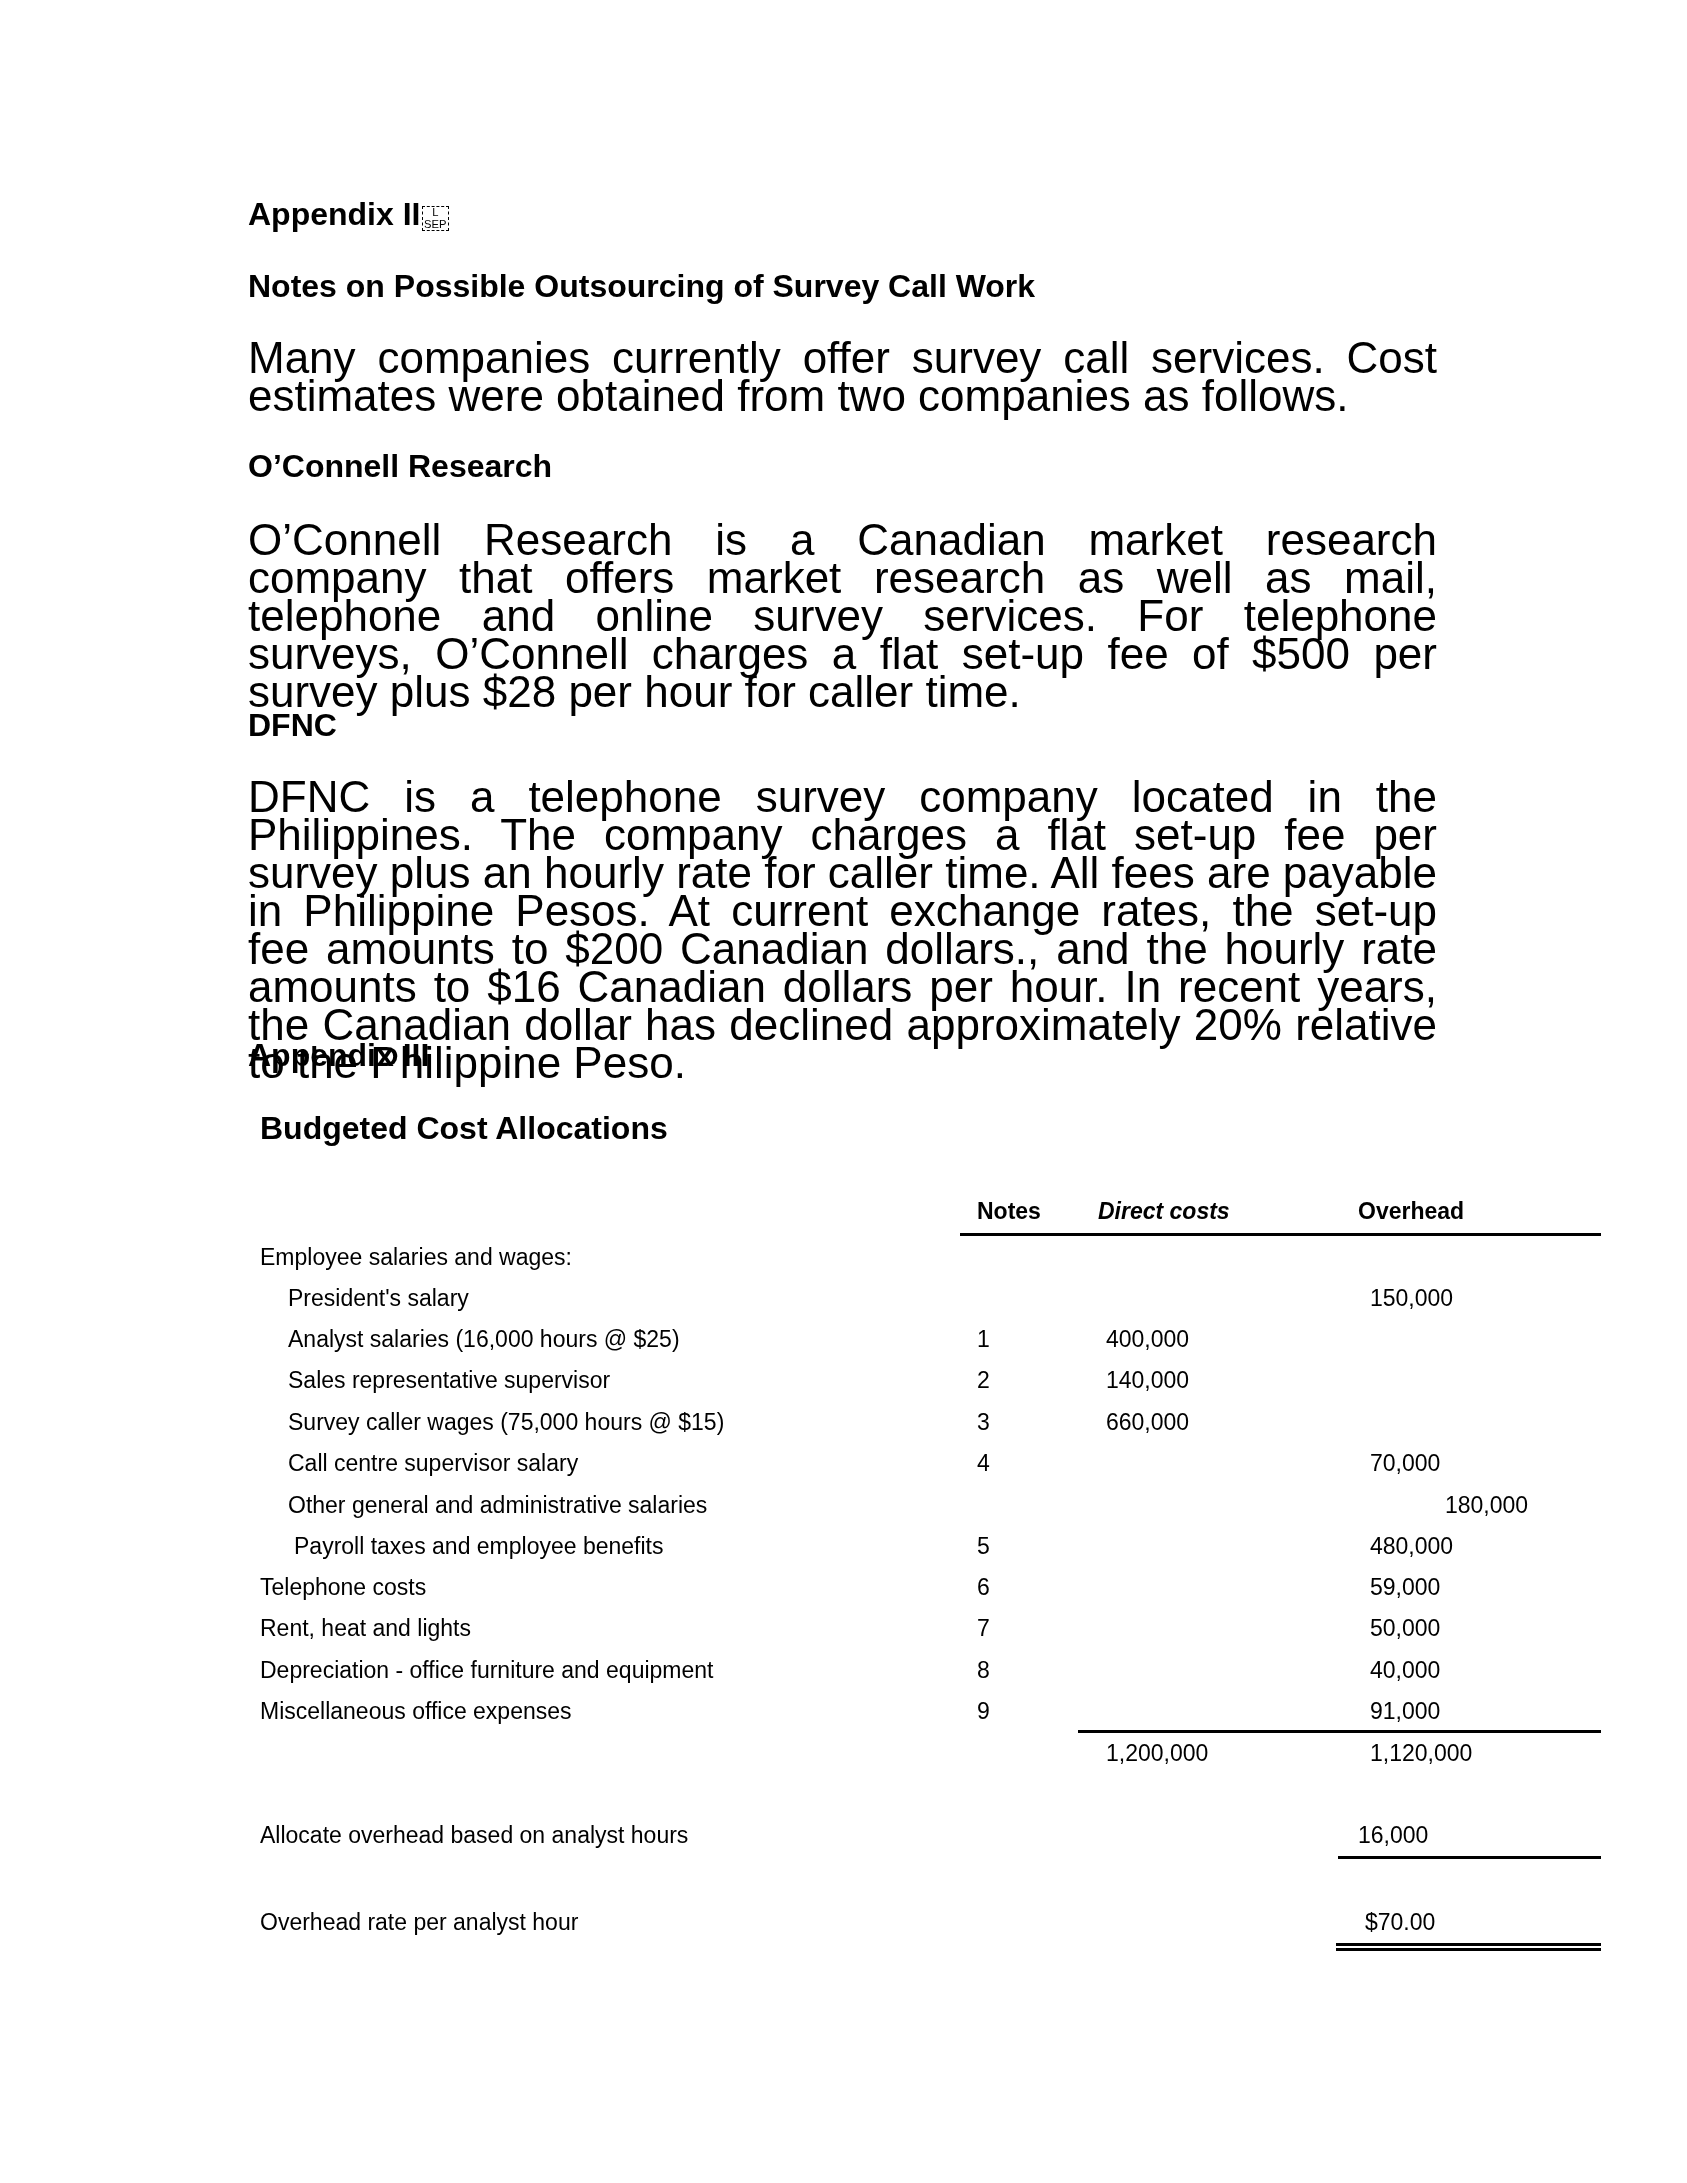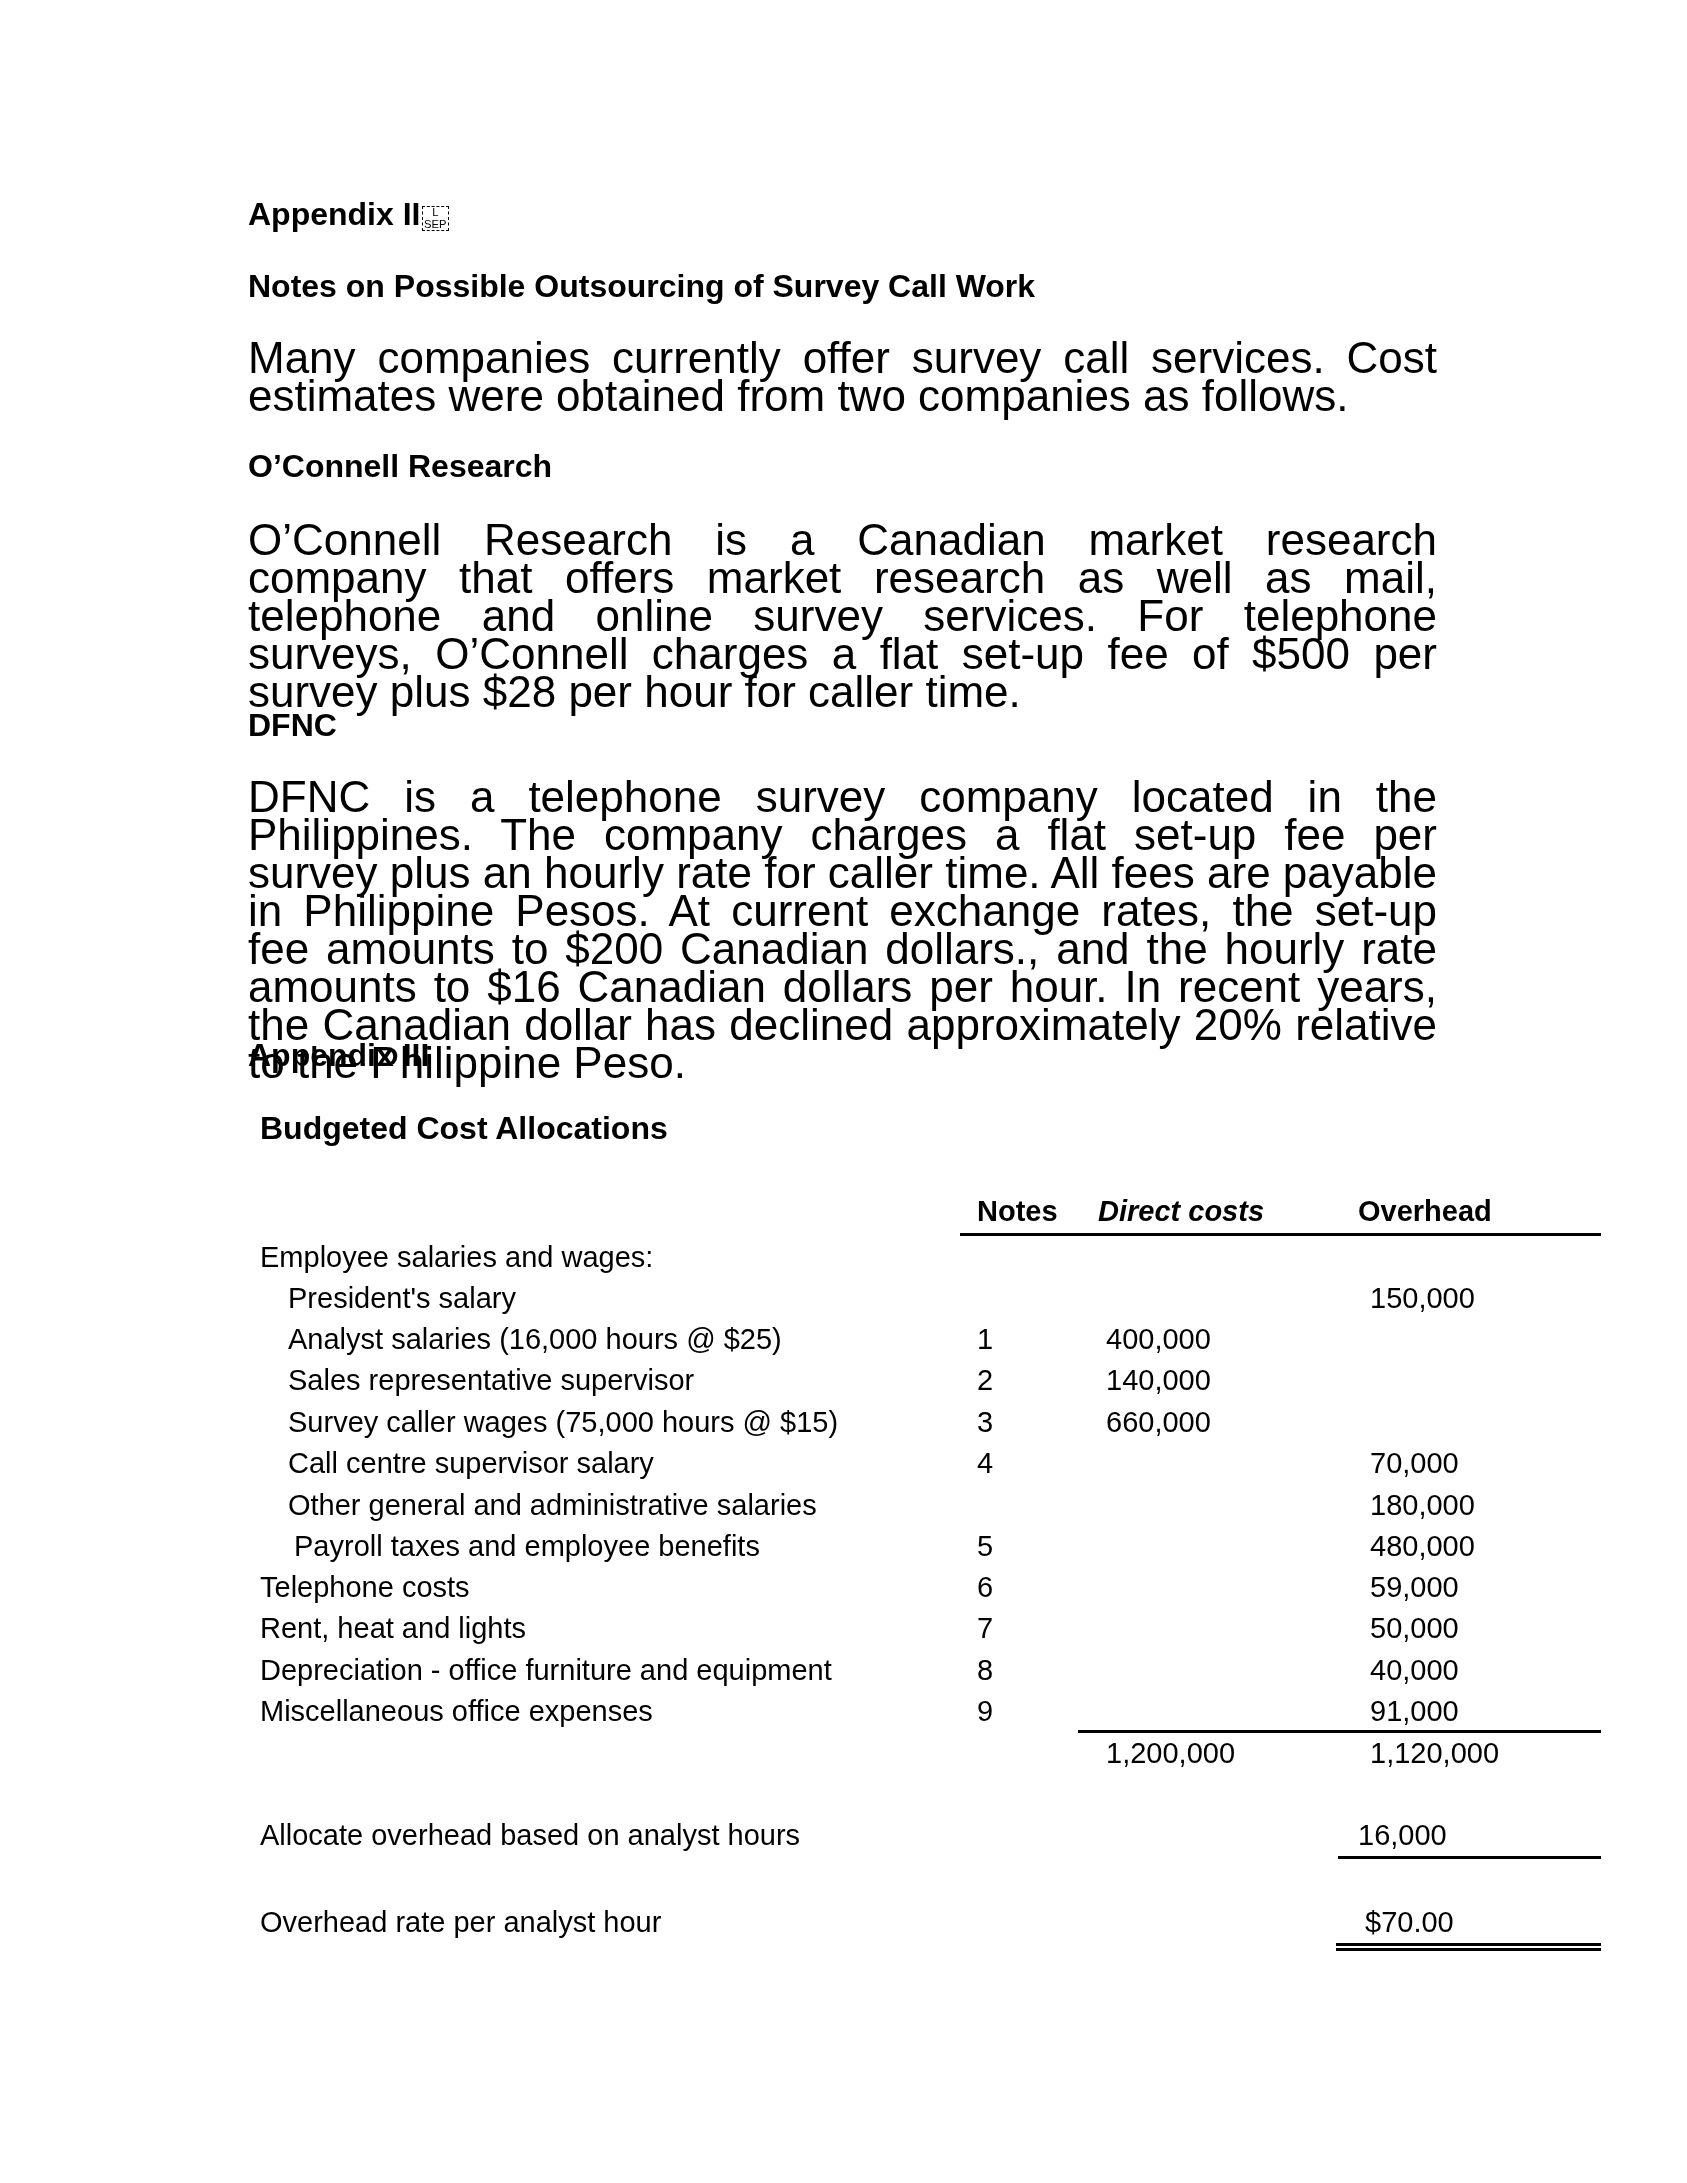--- a/index.html
+++ b/index.html
@@ -6,21 +6,21 @@
   body { width: 1687px; height: 2183px; position: relative; overflow: hidden;
          font-family: "Liberation Sans", sans-serif; color: #000; }
   .abs { position: absolute; white-space: nowrap; }
   .h { font-weight: bold; font-size: 32px; }
   .p { position: absolute; left: 248px; width: 1189px; font-size: 44px;
        line-height: 38px; text-align: justify; text-align-last: left; }
   .sep { display: inline-block; border: 1.3px dashed #000; font-size: 11.2px;
          line-height: 11.2px; font-weight: normal; text-align: center;
          padding: 0.7px 1.3px; vertical-align: -2.6px; margin-left: 1.3px; }
   .sep span { display: block; }
-  .t { position: absolute; font-size: 29px; line-height: 41px; white-space: nowrap; }
+  .t { position: absolute; font-size: 23px; line-height: 41px; white-space: nowrap; }
   .th { font-weight: bold; }
   .line { position: absolute; background: #000; height: 2.6px; }
 </style>
 </head>
 <body>
 
 <div class="abs h" style="left:248px; top:196px;">
   <span>Appendix II</span><span class="sep"><span>L</span><span>SEP</span></span>
 </div>
 
@@ -66,21 +66,21 @@
     <div class="t" style="left:977px; top:1402px;">3</div>
     <div class="t" style="left:1106px; top:1402px;">660,000</div>
   </div>
   <div>
     <div class="t" style="left:288px; top:1443px;">Call centre supervisor salary</div>
     <div class="t" style="left:977px; top:1443px;">4</div>
     <div class="t" style="left:1370px; top:1443px;">70,000</div>
   </div>
   <div>
     <div class="t" style="left:288px; top:1485px;text-align:center;">Other general and administrative salaries</div>
-    <div class="t" style="left:1370px; top:1485px;">180,000</div>
+    <div class="t" style="left:1445px; top:1485px;">180,000</div>
   </div>
   <div>
     <div class="t" style="left:294px; top:1526px;">Payroll taxes and employee benefits</div>
     <div class="t" style="left:977px; top:1526px;">5</div>
     <div class="t" style="left:1370px; top:1526px;">480,000</div>
   </div>
   <div>
     <div class="t" style="left:260px; top:1567px;">Telephone costs</div>
     <div class="t" style="left:977px; top:1567px;">6</div>
     <div class="t" style="left:1370px; top:1567px;">59,000</div>

